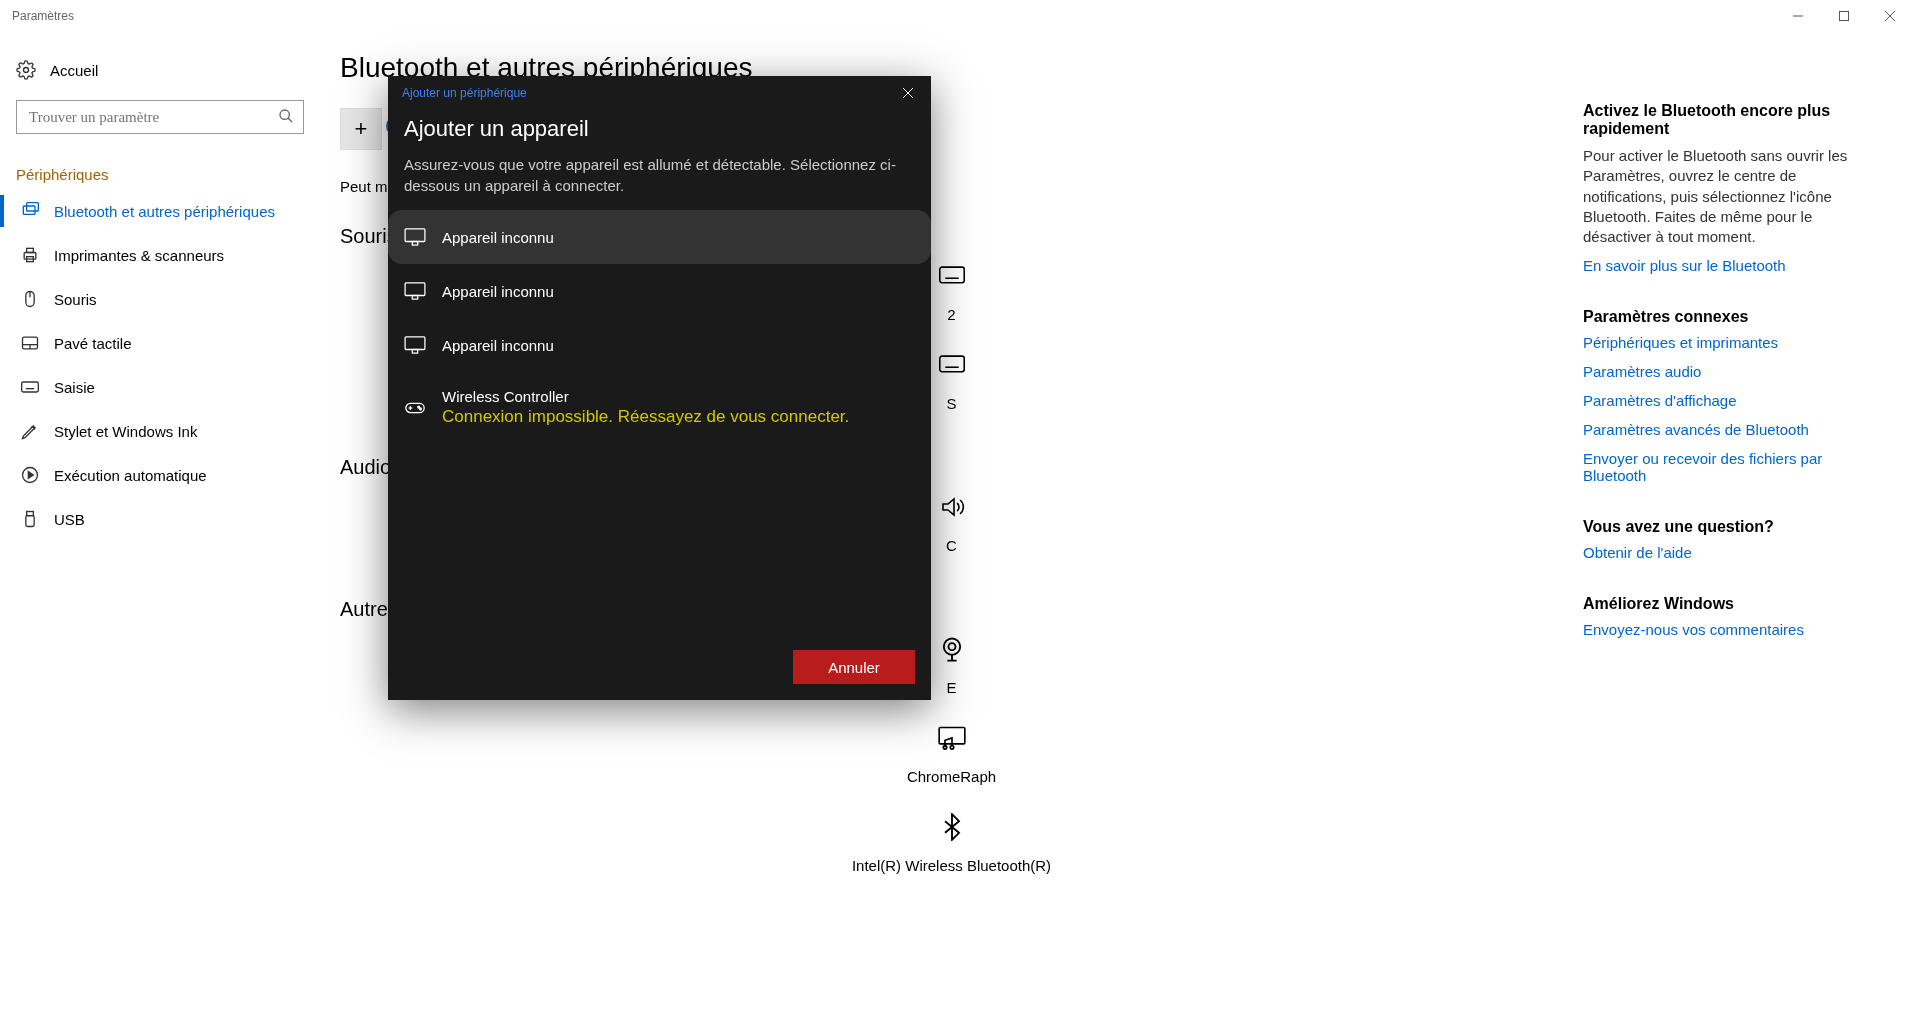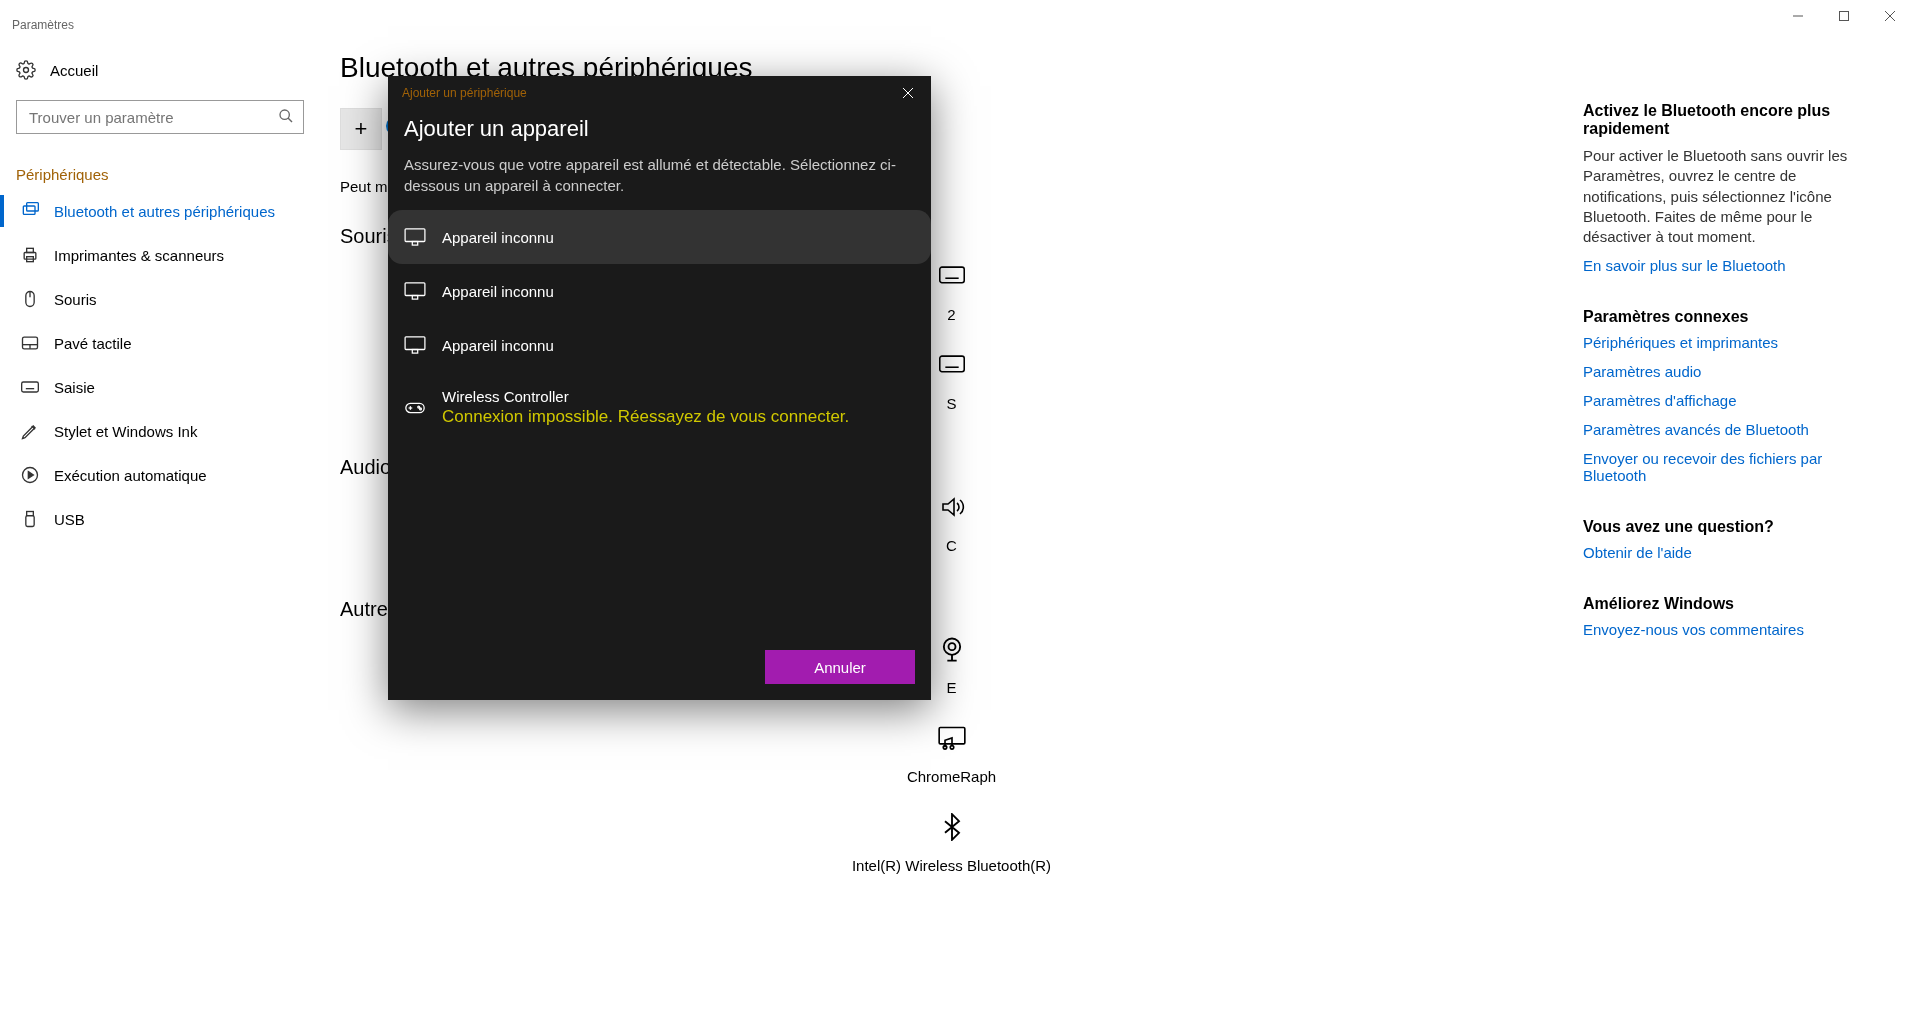--- a/index.html
+++ b/index.html
@@ -1,34 +1,34 @@
 <!DOCTYPE html>
 <html><head>
 <meta charset="utf-8">
 <style>
   * { box-sizing: border-box; margin: 0; padding: 0; font-family: "Segoe UI", -apple-system, sans-serif; }
   body { width: 1913px; height: 1023px; background: #ffffff; overflow: hidden; position: relative; }
 
   
-  .titlebar { height: 32px; display: flex; align-items: flex-end; padding-left: 12px; color: #666; font-size: 12px; }
+  .titlebar { height: 32px; display: flex; align-items: center; padding-left: 12px; color: #666; font-size: 12px; }
   .titlebar-controls { position: absolute; right: 0; top: 0; display: flex; }
   .titlebar-btn { width: 46px; height: 32px; display: flex; align-items: center; justify-content: center; color: #333; font-size: 12px; }
   .titlebar-btn svg { stroke: #333; }
 
   
   .wrap { display: flex; height: calc(100% - 32px); }
   .sidebar { width: 320px; padding: 16px 0 0 0; }
   .main { flex: 1; padding: 0 20px; }
   .rightcol { width: 330px; padding: 70px 30px 0 0; font-size: 15px; }
 
   
   .home-row { display: flex; align-items: center; padding: 12px 16px; gap: 14px; font-size: 15px; }
   .home-row .gear { width: 20px; height: 20px; }
   .search { margin: 8px 16px 12px 16px; position: relative; }
-  .search input { width: 100%; height: 34px; padding: 0 36px 0 12px; font-size: 15px; border: 1px solid #999; background: #fff; }
+  .search input { width: 100%; height: 34px; padding: 0 36px 0 12px; font-size: 15px; border: 1px solid #999; background: #fff; font-family: Liberation Serif, serif; }
   .search .mag { position: absolute; right: 10px; top: 8px; color: #555; }
   .section-h { font-size: 15px; color: #a16207; padding: 20px 16px 6px 16px; }
   .nav { list-style: none; }
   .nav li { display: flex; align-items: center; gap: 14px; padding: 12px 16px 12px 20px; font-size: 15px; color: #000; position:relative; }
   .nav li.active { color: #0066cc; }
   .nav li.active::before { content:""; position:absolute; left:0; top:6px; bottom:6px; width:4px; background:#0066cc; }
   .nav .ico { width: 20px; height: 20px; display: inline-flex; align-items:center; justify-content:center; }
 
   
   .page-title { font-size: 28px; font-weight: 300; color:#000; margin: 20px 0 24px 0; }
@@ -42,32 +42,32 @@
   .device-row .dico { width:28px; height:28px; display:inline-flex; align-items:center; justify-content:center; }
 
   
   .rightcol h3 { font-size:16px; font-weight:600; margin-bottom:8px; }
   .rightcol p { color:#333; line-height:1.35; margin-bottom:10px; }
   .rightcol a { color:#0066cc; text-decoration:none; display:block; margin-bottom:12px; }
   .rightcol .block { margin-bottom:34px; }
 
   
   .dialog { position:absolute; left:388px; top:76px; width:543px; height:624px; background:#1a1a1a; color:#fff; box-shadow:0 10px 40px rgba(0,0,0,0.5); }
-  .dialog-title { font-size:12px; padding:10px 14px; color:#a16207; }
+  .dialog-title { font-size:12px; padding:10px 14px; color:#3b82f6; }
   .dialog-close { position:absolute; right:0; top:0; width:46px; height:34px; display:flex; align-items:center; justify-content:center; color:#fff; font-size:14px; }
   .dialog-h { font-size:22px; font-weight:400; padding:6px 16px 12px 16px; }
   .dialog-sub { font-size:15px; color:#ccc; padding:0 16px 14px 16px; line-height:1.4; }
   .dev-list { }
   .dev-item { display:flex; align-items:center; gap:16px; padding:16px 16px; font-size:15px;border-radius:14px; }
   .dev-item.hover { background:#333333; }
   .dev-item .dico2 { width:22px; height:22px; display:inline-flex; align-items:center; justify-content:center; color:#fff; }
   .dev-item .txt { display:flex; flex-direction:column; }
   .dev-item .err { color:#d0c800; font-size:17px; margin-top:2px; }
   .dialog-footer { position:absolute; bottom:16px; right:16px; }
-  .dialog-footer button { width:150px; height:34px; background:#a21caf; color:#fff; border:none; font-size:15px; }
+  .dialog-footer button { width:122px; height:34px; background:#b91c1c; color:#fff; border:none; font-size:15px; }
 
   svg { display:block; }
 </style>
 </head>
 <body>
 
 <div class="titlebar">
   <span>Paramètres</span>
   <div class="titlebar-controls">
     <div class="titlebar-btn">

